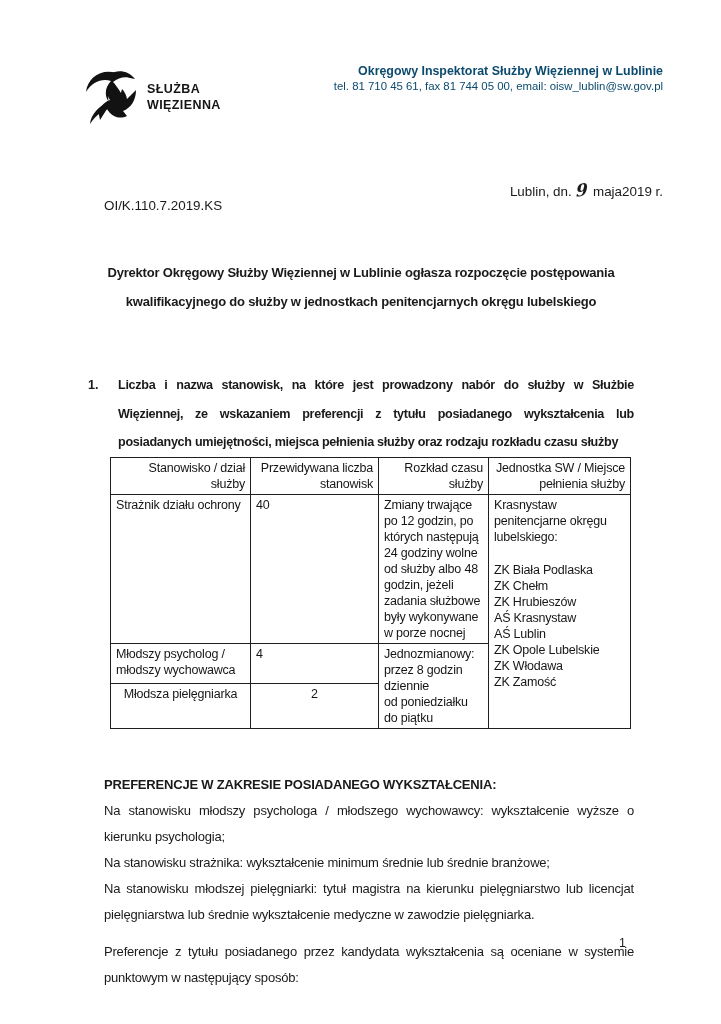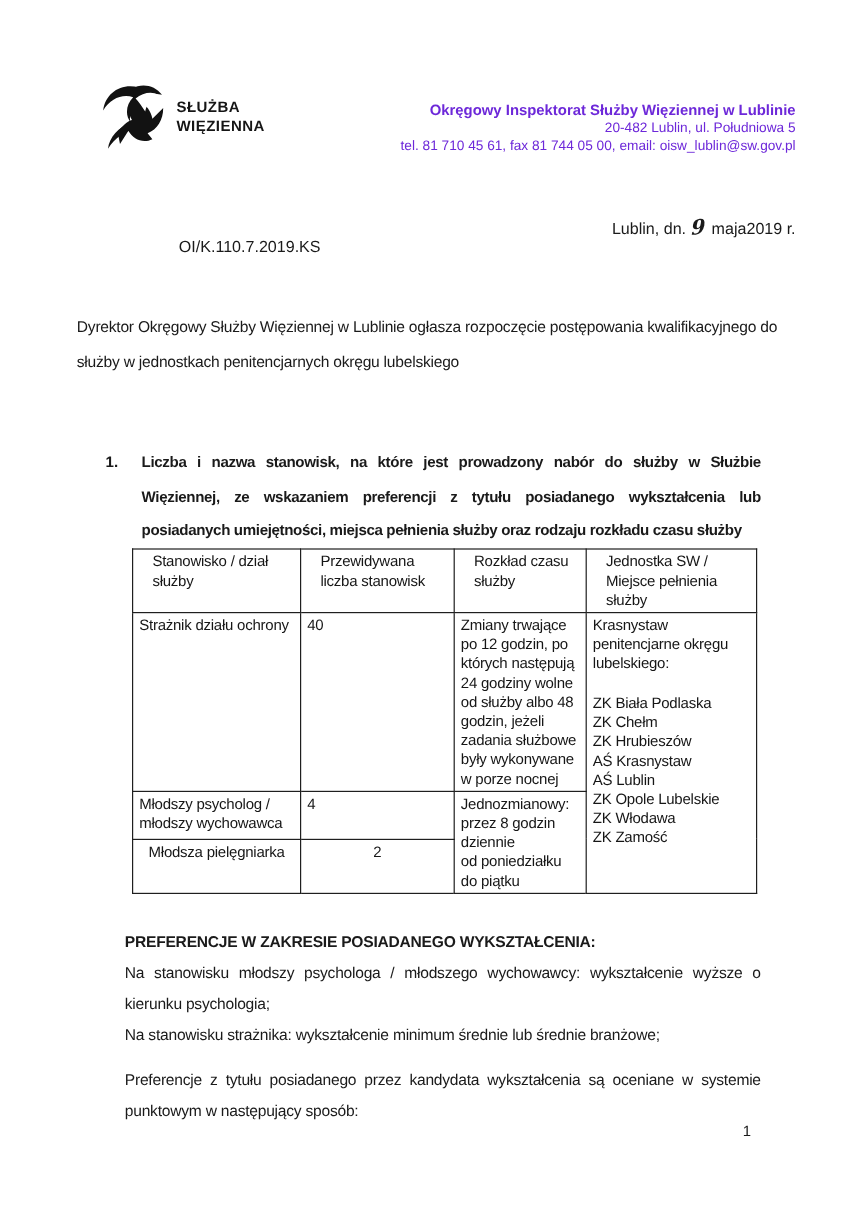--- a/index.html
+++ b/index.html
@@ -8,53 +8,53 @@
     width:721px;height:1024px;
     background:#ffffff;
     font-family:"Liberation Sans",sans-serif;
     color:#1a1a1a;
     overflow:hidden;
   }
   
   .logo-block{position:absolute;left:82px;top:68px;display:flex;align-items:center;gap:9px;}
   .logo-mark{width:56px;height:58px;}
   .logo-text{font-weight:bold;font-size:12.5px;line-height:16px;letter-spacing:.4px;color:#151515;}
-  .hdr-right{position:absolute;right:58px;top:85px;text-align:right;color:#6d28d9;margin-left:29px;}
+  .hdr-right{position:absolute;right:58px;top:64px;text-align:right;color:#0c4a6e;margin-left:29px;}
   .hdr-right .org{font-weight:bold;font-size:12.4px;line-height:15px;}
   .hdr-right .addr,.hdr-right .contact{font-size:11.4px;line-height:14.5px;}
   
   .date-line{position:absolute;right:58px;top:180px;font-size:13.4px;}
   .hand-digit{
     display:inline-block;font-family:"DejaVu Serif",serif;font-style:italic;font-weight:bold;
     font-size:17px;transform:rotate(-7deg) skewX(-8deg);margin:0 1px;
   }
-  .ref-number{position:absolute;left:104px;top:198px;font-size:13.4px;margin-left:45px;}
+  .ref-number{position:absolute;left:104px;top:198px;font-size:13.4px;}
   
   .doc-title{
     position:absolute;left:64px;top:258px;width:594px;
-    text-align:left;font-weight:normal;font-size:13px;line-height:29px;letter-spacing:-.2px;
+    text-align:center;font-weight:bold;font-size:13px;line-height:29px;letter-spacing:-.2px;
   }
   
   .section1{position:absolute;left:88px;top:371px;width:546px;display:flex;}
   .section1 .num{width:30px;font-weight:bold;font-size:12.6px;line-height:28.5px;}
   .section1 .sec-text{
     flex:1;font-weight:bold;font-size:12.6px;line-height:28.5px;letter-spacing:-.3px;
     text-align:justify;
   }
   
   .jobs-table{
     position:absolute;left:110px;top:457px;width:520px;
     border-collapse:collapse;table-layout:fixed;
     font-size:12.5px;letter-spacing:-.2px;color:#161616;
   }
   .jobs-table th,.jobs-table td{
     border:1.8px solid #1f1f1f;vertical-align:top;padding:2px 5px;
     font-weight:normal;line-height:16px;
   }
-  .jobs-table th{text-align:left;height:32px;padding-left:16px;}
+  .jobs-table th{text-align:right;height:32px;}
   .col-pos{width:140px;} .col-cnt{width:128px;} .col-sched{width:110px;} .col-units{width:142px;}
   .row-guard{height:144px;} .row-psych{height:34px;margin-left:40px;} .row-nurse{height:42px;text-align:center;}
   .sched-cell{white-space:pre-line;}
   .units-cell{line-height:17px;}
   .units-cell .u-gap{height:17px;}
   
   .prefs{position:absolute;left:104px;top:772px;width:530px;font-size:13px;line-height:26px;letter-spacing:-.2px;}
   .prefs h3{margin:0;font-size:13px;font-weight:bold;line-height:26px;letter-spacing:-.2px;}
   .prefs p{margin:0;text-align:justify;}
   .prefs .gap{height:11px;}
@@ -73,21 +73,20 @@
       <path d="M31 14 C37 9 45 8 50 11 C44 14 40 19 39 25 C36 20 33 16 31 14 Z" fill="#ffffff"></path>
     </svg>
     <div class="logo-text">
       <div>SŁUŻBA</div>
       <div>WIĘZIENNA</div>
     </div>
   </div>
 
   <div class="hdr-right">
     <div class="org">Okręgowy Inspektorat Służby Więziennej w Lublinie</div>
-    <div class="addr">20-482 Lublin, ul. Południowa 5</div>
     <div class="contact">tel. 81 710 45 61, fax 81 744 05 00, email: oisw_lublin@sw.gov.pl</div>
   </div>
 
   <div class="date-line">
     <span>Lublin, dn.</span>
     <span class="hand-digit">9</span>
     <span>maja2019 r.</span>
   </div>
 
   <div class="ref-number">OI/K.110.7.2019.KS</div>
@@ -143,19 +142,20 @@
       <td>Młodsza pielęgniarka</td>
       <td>2</td>
     </tr>
   </tbody>
     </table>
 
   <div class="prefs">
     <h3>PREFERENCJE W ZAKRESIE POSIADANEGO WYKSZTAŁCENIA:</h3>
     <p>Na stanowisku młodszy psychologa / młodszego wychowawcy: wykształcenie wyższe o kierunku psychologia;</p>
     <p>Na stanowisku strażnika: wykształcenie minimum średnie lub średnie branżowe;</p>
+    <p>Na stanowisku młodszej pielęgniarki: tytuł magistra na kierunku pielęgniarstwo lub licencjat pielęgniarstwa lub średnie wykształcenie medyczne w zawodzie pielęgniarka.</p>
     <div class="gap"></div>
     <p>Preferencje z tytułu posiadanego przez kandydata wykształcenia są oceniane w systemie punktowym w następujący sposób:</p>
   </div>
 
   <div class="page-num">1</div>
 
 </div>
 
 </body></html>

